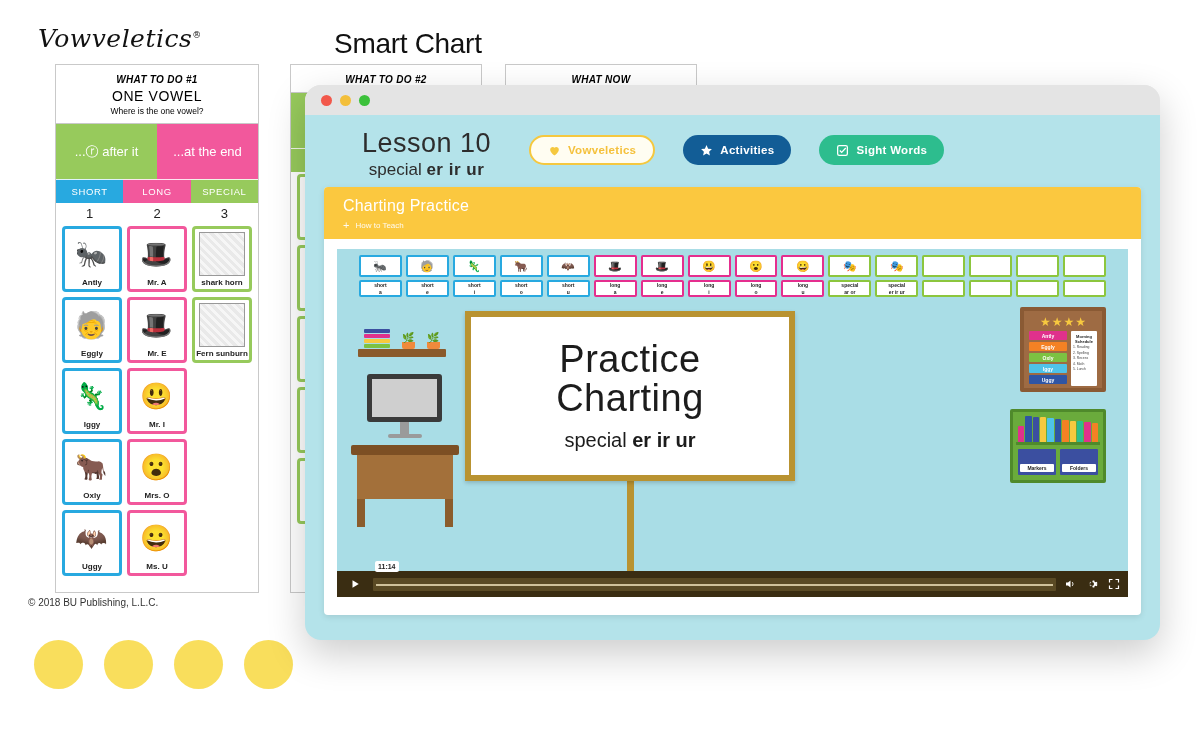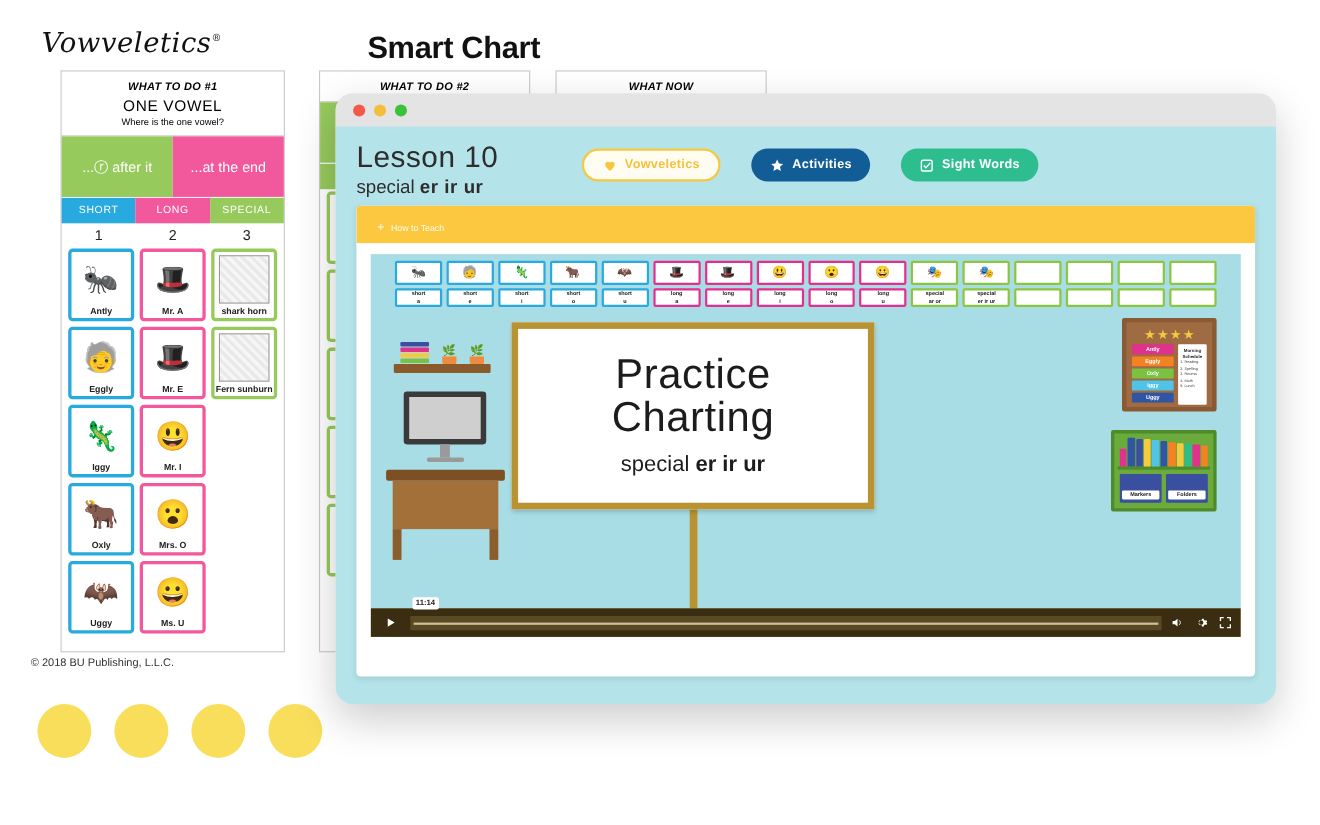--- a/index.html
+++ b/index.html
@@ -22,21 +22,21 @@
   .brand {
     position: absolute; left: 38px; top: 24px;
     font-family: "DejaVu Serif", serif;
     font-style: italic; font-size: 25px; color: #111;
     letter-spacing: .5px;
   }
   .brand sup { font-size: 9px; vertical-align: super; }
 
   .smart-chart-title {
     position: absolute; left: 334px; top: 28px;
-    font-size: 28px; font-weight: bold; color: #111;
+    font-size: 28px; font-weight: normal; color: #111;
     letter-spacing: -.3px;
   }
 
   .sheet-head {
     text-align: center; padding: 9px 4px 7px;
     border-bottom: 1px solid #c9c9c9;
   }
   .sheet-head .h1 { font-size: 10px; font-weight: bold; letter-spacing: .3px; font-style: italic; }
   .sheet-head .h2 { font-size: 14px; letter-spacing: .6px; margin-top: 3px; }
   .sheet-head .h3 { font-size: 8.5px; margin-top: 2px; }
@@ -103,21 +103,21 @@
     box-shadow: 0 14px 38px rgba(0,0,0,.20);
     overflow: hidden;
   }
   .titlebar { height: 30px; background: #e4e4e4; display: flex; align-items: center; padding-left: 16px; gap: 8px; }
   .tl-dot { width: 11px; height: 11px; border-radius: 50%; }
   .tl-red { background: #f2584b; } .tl-yellow { background: #f3bf3b; } .tl-green { background: #3cc13b; }
 
   .app-body { height: calc(100% - 30px); background: #b4e3ea; padding: 14px 19px 0; }
 
   .lesson-head { display: flex; align-items: flex-start; height: 58px; }
-  .lesson-titles { width: 205px; }
+  .lesson-titles { width: 205px; text-align: center; }
   .lesson-title { font-size: 27px; color: #2d2d2d; letter-spacing: .5px; line-height: 1.05; }
   .lesson-sub { font-size: 17px; color: #2d2d2d; margin-top: 3px; }
   .lesson-sub b { font-weight: bold; letter-spacing: .5px; }
 
   .pills { display: flex; gap: 28px; padding-top: 6px; }
   .pill {
     display: flex; align-items: center; gap: 7px;
     height: 30px; padding: 0 17px; border-radius: 16px;
     font-size: 11.5px; font-weight: bold; letter-spacing: .3px;
     white-space: nowrap; cursor: pointer;
@@ -421,20 +421,21 @@
                 <path d="M7 12l3.5 3.5L18 7.5"></path>
               </svg>
           </span>
           <span>Sight Words</span>
         </div>
       </div>
     </div>
 
     <div class="content-card">
       <div class="yellow-bar">
+        <div class="yb-title">Charting Practice</div>
         <div class="yb-link">
           <span class="yb-plus">+</span>
           <span>How to Teach</span>
         </div>
       </div>
 
       <div class="video-outer">
         <div class="video-stage">
 
           <div class="strip">

